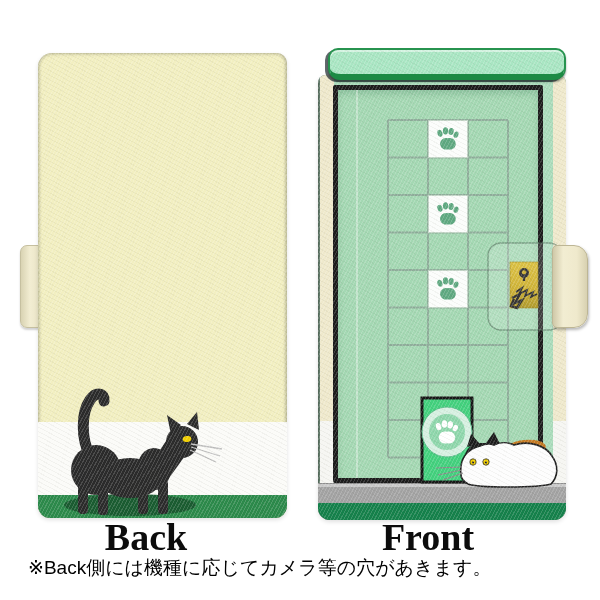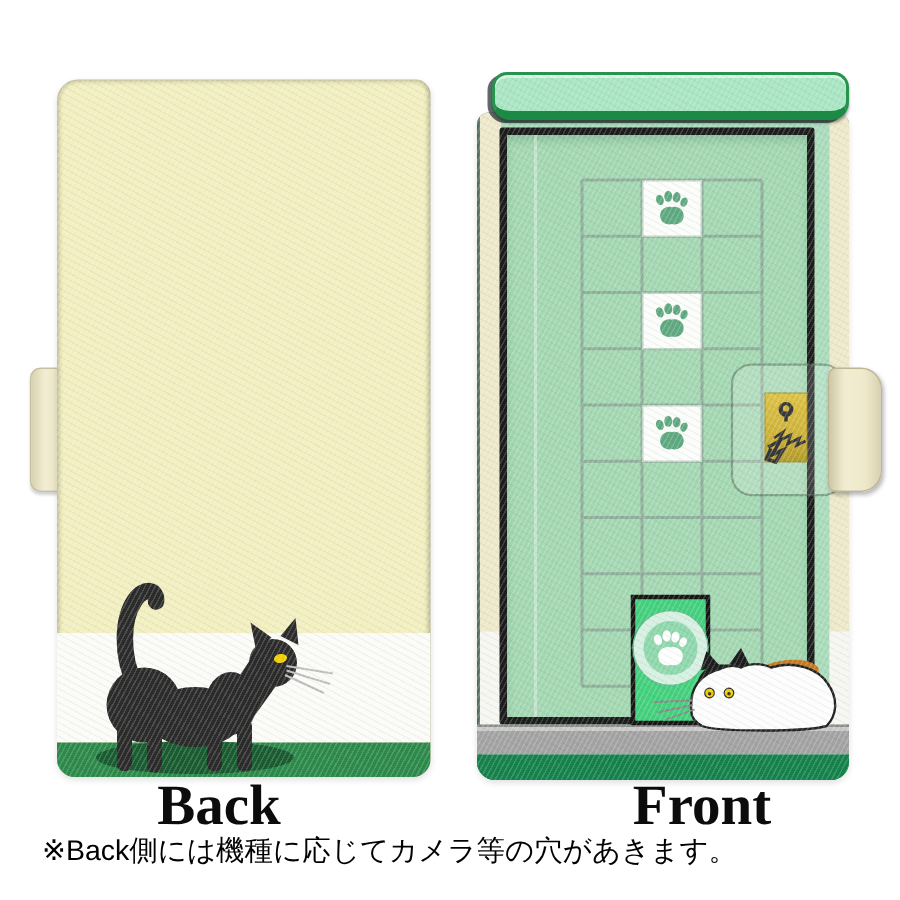--- a/index.html
+++ b/index.html
@@ -70,21 +70,21 @@
     background:linear-gradient(90deg,#cfc8a8 0%,#f2edd2 30%,#efe9cc 70%,#d8d1b1 100%);
     box-shadow:1px 2px 3px rgba(0,0,0,0.28);
   }
   
   .side-label{
     position:absolute;top:517px;transform:translateX(-50%);
     font-family:"Liberation Serif","DejaVu Serif",serif;font-weight:bold;
     font-size:38px;line-height:40px;color:#0c0c0c;white-space:nowrap;z-index:7;
   }
   .label-back{left:146px;}
-  .label-front{left:468px;}
+  .label-front{left:428px;}
   .disclaimer{
     position:absolute;left:28px;top:556px;z-index:7;color:#000;
     font-size:19px;line-height:24px;font-weight:500;letter-spacing:0px;white-space:nowrap;
   }
 </style>
 </head>
 <body>
 
 <div class="stage">
 

